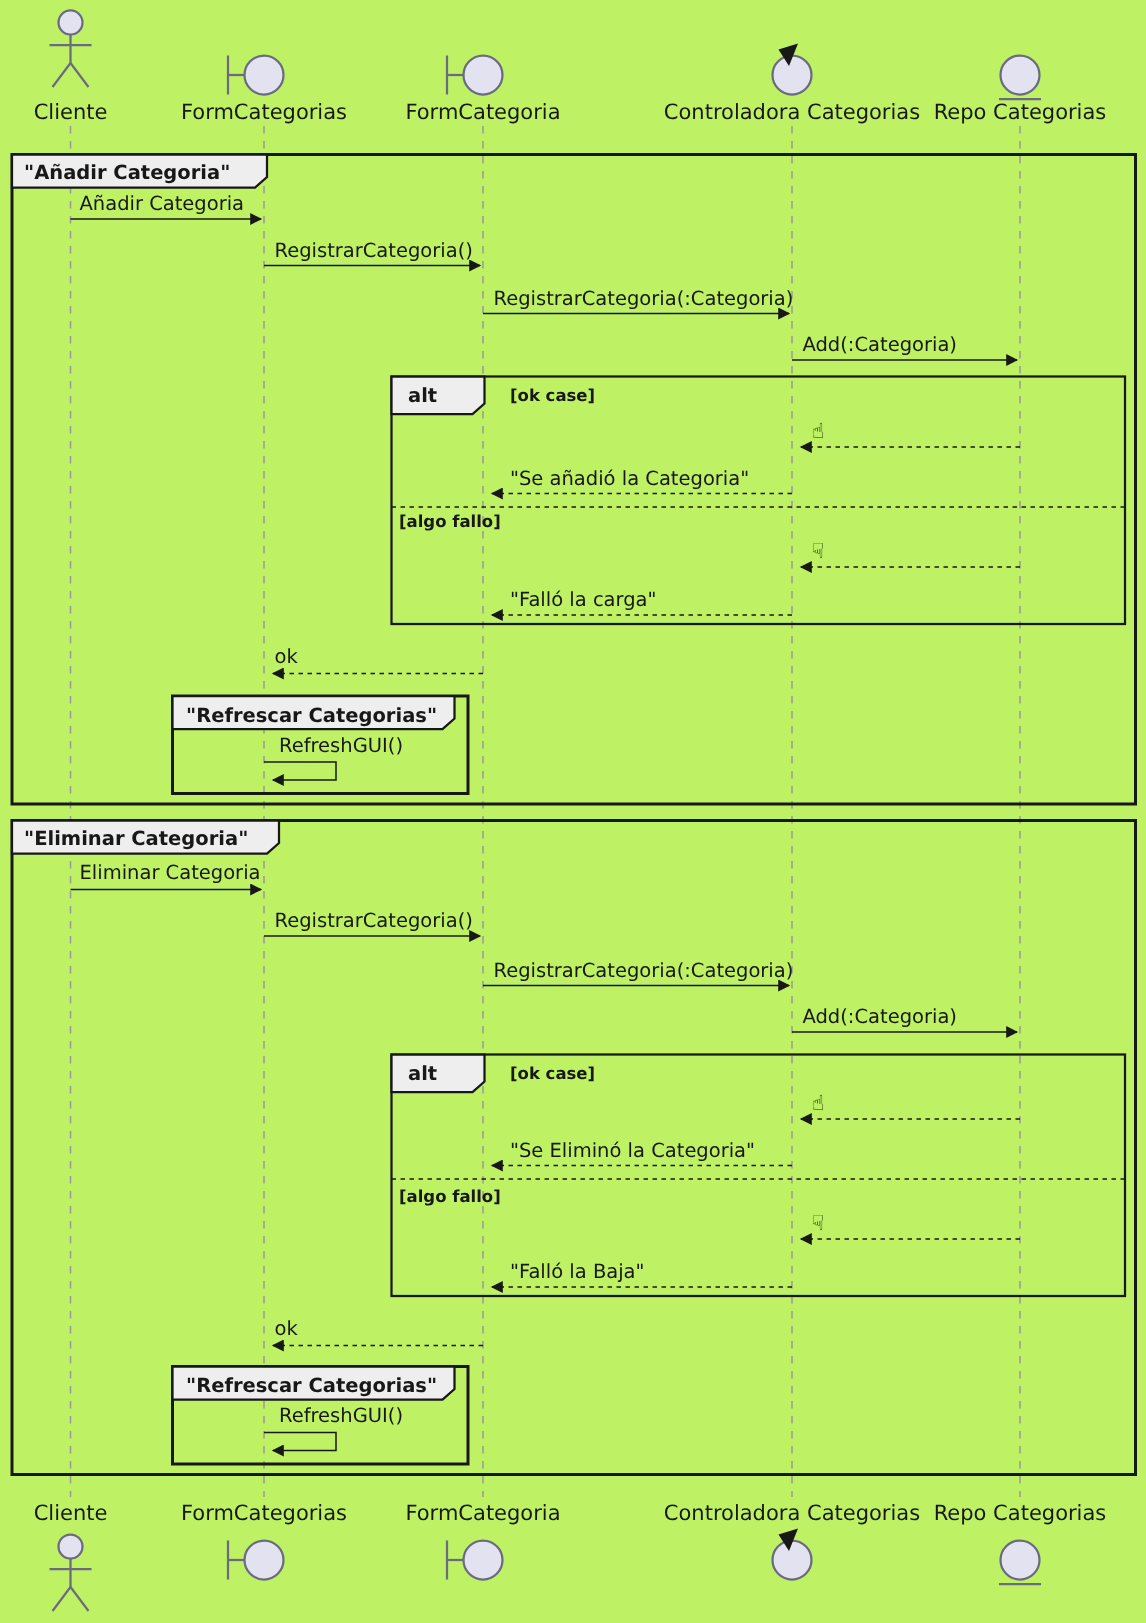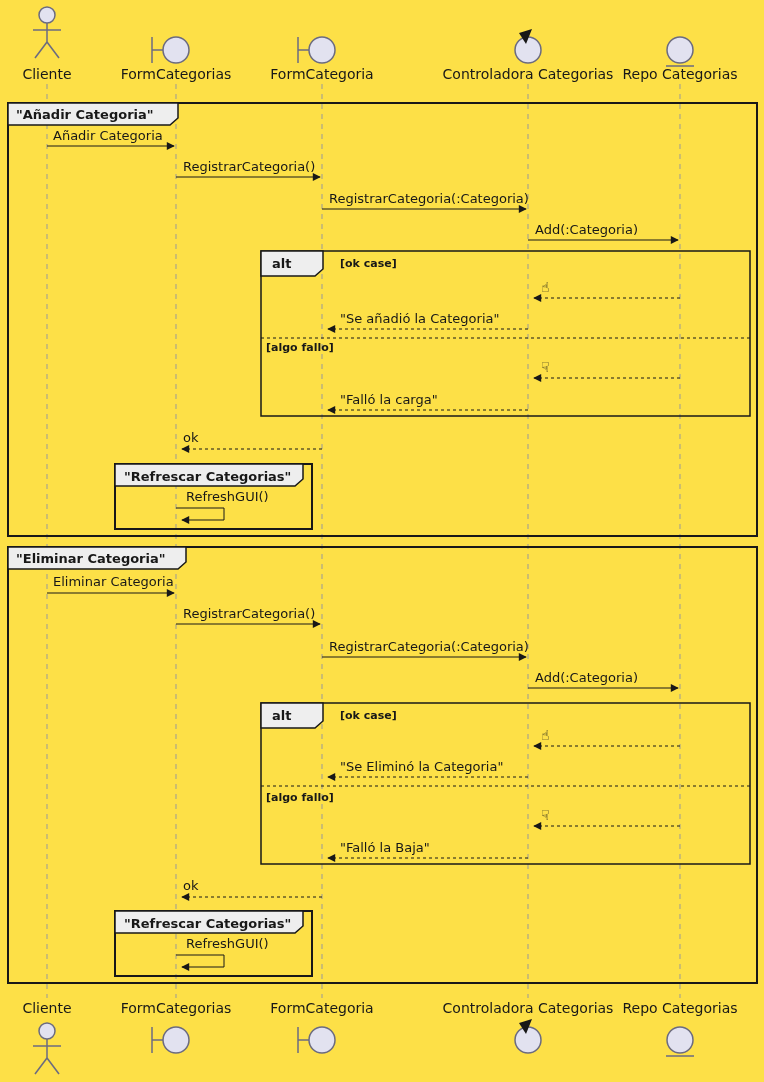--- a/index.html
+++ b/index.html
@@ -1,16 +1,16 @@
 <!DOCTYPE html>
 <html><head>
 <meta charset="utf-8">
 <style>
   html,body{margin:0;padding:0;background:#ffffff;}
-  .stage{position:relative;width:764px;height:1082px;background:#fde047;font-family:"DejaVu Sans",sans-serif;}
+  .stage{position:relative;width:764px;height:1082px;background:#bef264;font-family:"DejaVu Sans",sans-serif;}
   svg{display:block;}
   text{fill:#181818;font-family:"DejaVu Sans",sans-serif;}
   .t-part{font-size:14px;text-anchor:middle;}
   .t-msg{font-size:13px;}
   .t-title{font-size:13px;font-weight:bold;}
   .t-alt{font-size:13px;font-weight:bold;}
   .t-guard{font-size:11px;font-weight:bold;}
   .t-hand{font-size:14px;}
   .life{stroke:#999999;stroke-width:1;stroke-dasharray:5,5;fill:none;}
   .frame{fill:none;stroke:#181818;stroke-width:2;}

